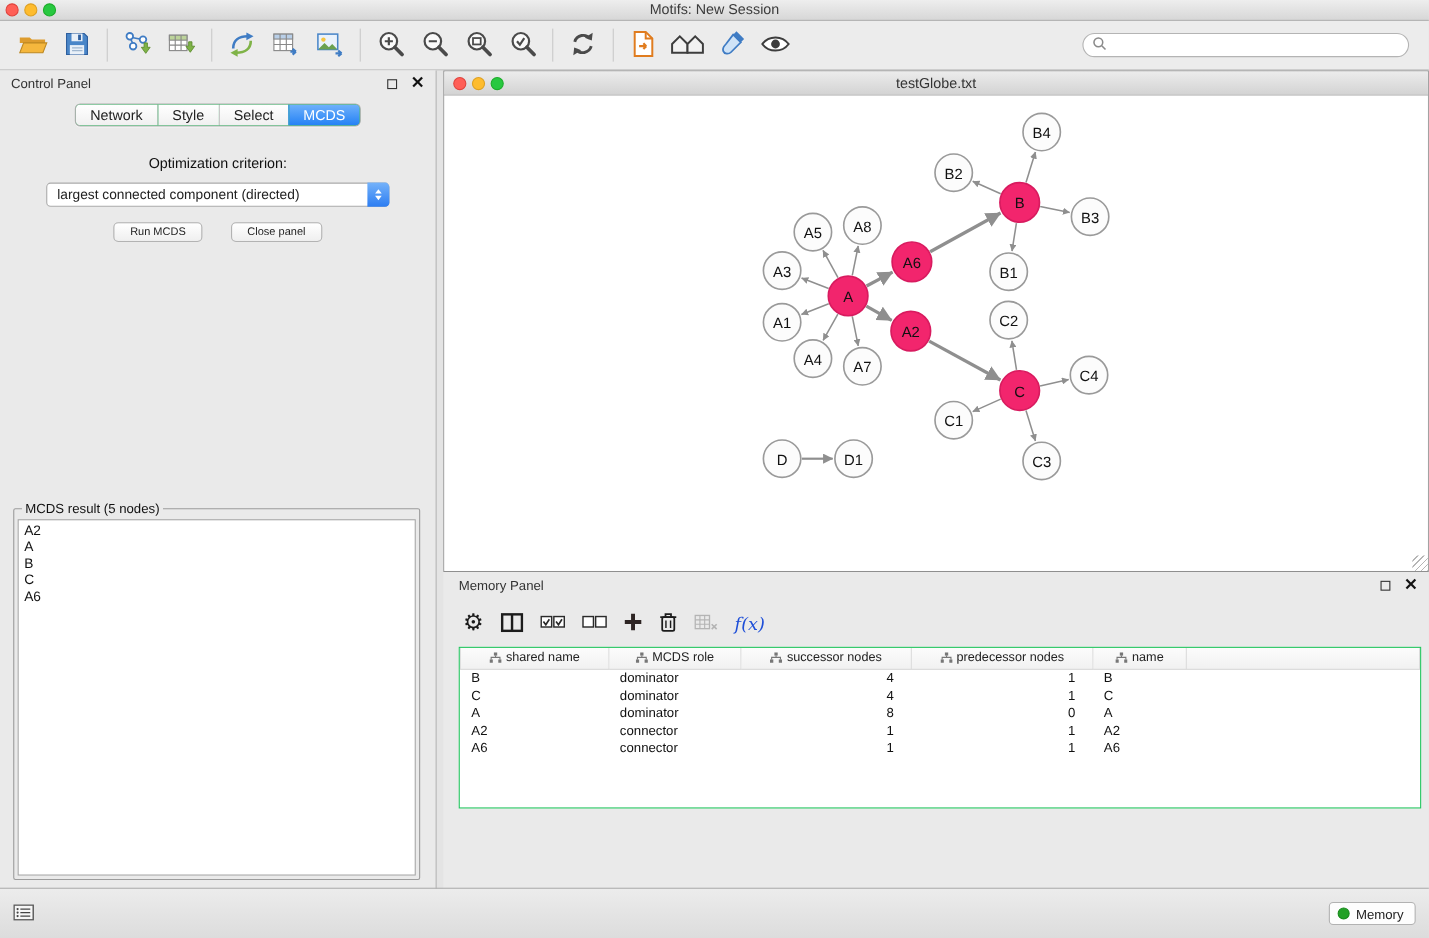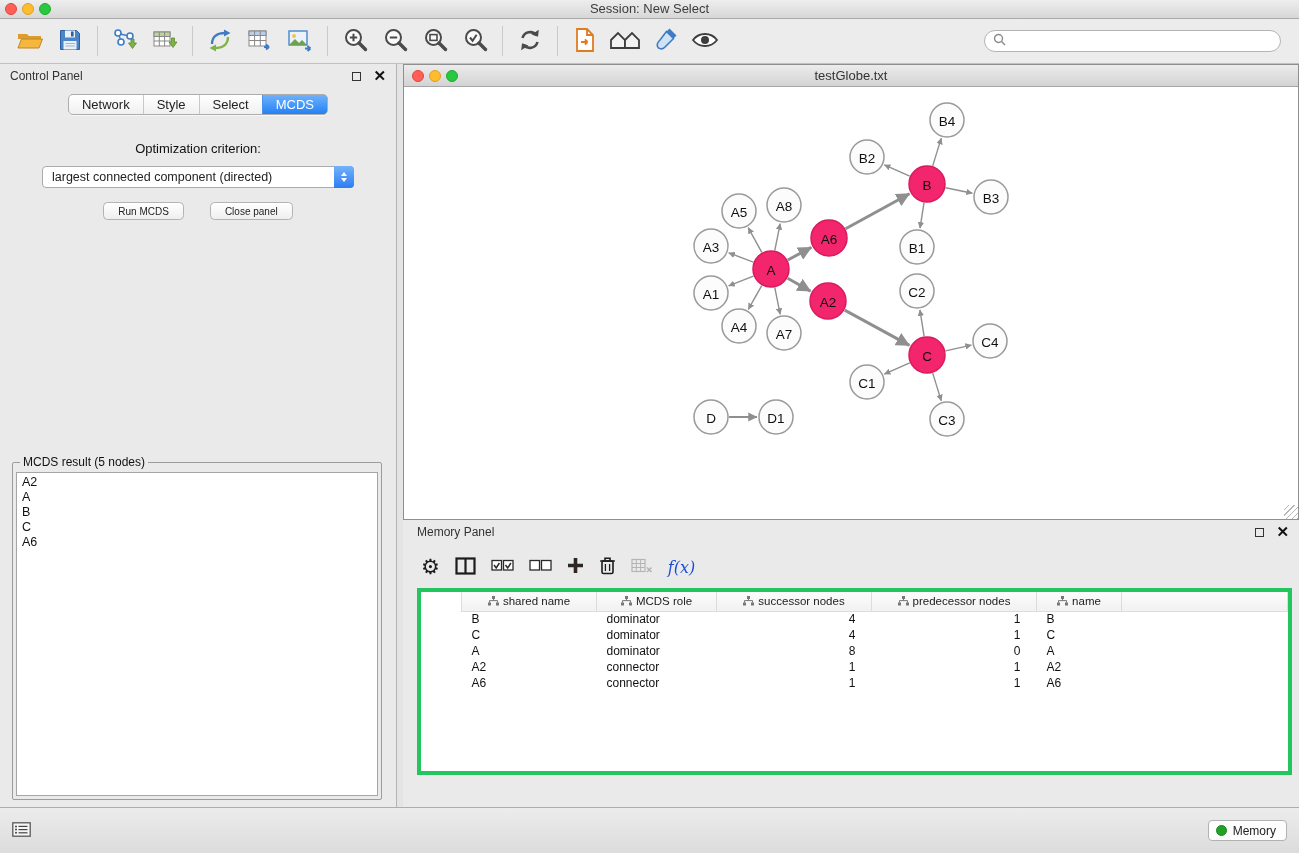--- a/index.html
+++ b/index.html
@@ -54,41 +54,41 @@
   .net-titlebar .title{text-align:center;line-height:21px;font-size:13px;color:#333;}
   .net-canvas{position:relative;width:894px;height:432px;background:#fff;}
   .net-grip{position:absolute;right:0;bottom:0;width:14px;height:14px;background:repeating-linear-gradient(135deg,transparent 0 3px,#b5b5b5 3px 4px);}
 
   
   .table-panel{position:absolute;left:403px;top:520px;width:896px;height:302px;background:#eaeaea;}
   .tp-toolbar{display:flex;align-items:center;gap:15px;padding:10px 0 8px 18px;}
   .tp-btn{height:26px;display:flex;align-items:center;justify-content:center;background:transparent;border:none;}
   .gear-glyph{font-size:21px;color:#1c1c1c;line-height:22px;}
   .fx{font-family:"DejaVu Serif",serif;font-style:italic;font-size:16px;color:#1d4ed8;}
-  .table-wrap{margin-left:14px;width:875px;height:187px;background:#fff;border:4px solid #22c55e;overflow:hidden;padding-left:40px;}
+  .table-wrap{margin-left:14px;width:875px;height:147px;background:#fff;border:1px solid #22c55e;overflow:hidden;}
   table.node-table{border-collapse:collapse;table-layout:fixed;width:100%;font-size:12px;}
   .node-table th{font-weight:normal;font-size:11.5px;color:#222;background:linear-gradient(#fcfcfc,#f1f1f1);border:1px solid #dcdcdc;border-top:none;height:19px;padding:0 4px;white-space:nowrap;overflow:hidden;}
   .node-table th .th-inner{display:flex;align-items:center;justify-content:center;gap:4px;}
   .node-table td{height:16px;padding:0 10px;white-space:nowrap;overflow:hidden;color:#111;}
   .node-table td.num{text-align:right;padding-right:16px;}
   .tp-tabs{display:flex;justify-content:center;margin-top:5px;}
 
   
   .statusbar{position:absolute;left:0;bottom:0;width:1299px;height:46px;background:linear-gradient(#ececec,#dcdcdc);border-top:1px solid #aeaeae;display:flex;align-items:center;padding:0 12px;}
   .memory-chip{margin-left:auto;height:21px;border:1px solid #b2b2b2;border-radius:4px;background:#fdfdfd;display:flex;align-items:center;gap:6px;padding:0 10px 0 7px;font-size:12px;color:#222;}
   .memdot{width:11px;height:11px;border-radius:50%;background:#23a127;border:1px solid #188a1c;}
 </style>
 </head>
 <body>
 
 <div class="titlebar">
   <span class="tl red" style="left:5px"></span>
   <span class="tl yellow" style="left:22px"></span>
   <span class="tl green" style="left:39px"></span>
-  <div class="title">Session: New Select</div>
+  <div class="title">Motifs: New Session</div>
 </div>
 
 <div class="toolbar">
   <button class="tbtn">
     <span><svg width="28" height="24" viewBox="0 0 28 24">
           <path d="M2 6 h9 l2 2 h12 v3 H2 z" fill="#dd9c2e"></path>
           <path d="M2 20 L5.5 11 H26.5 L23 20 Z" fill="#f5b73d" stroke="#bd8822" stroke-width="1"></path>
         </svg></span>
   </button>
   <button class="tbtn">

